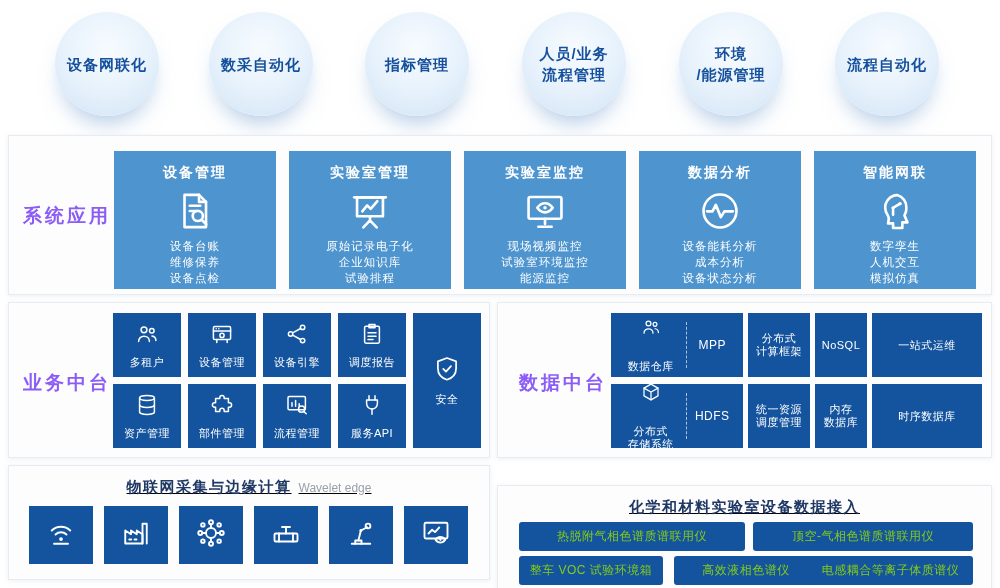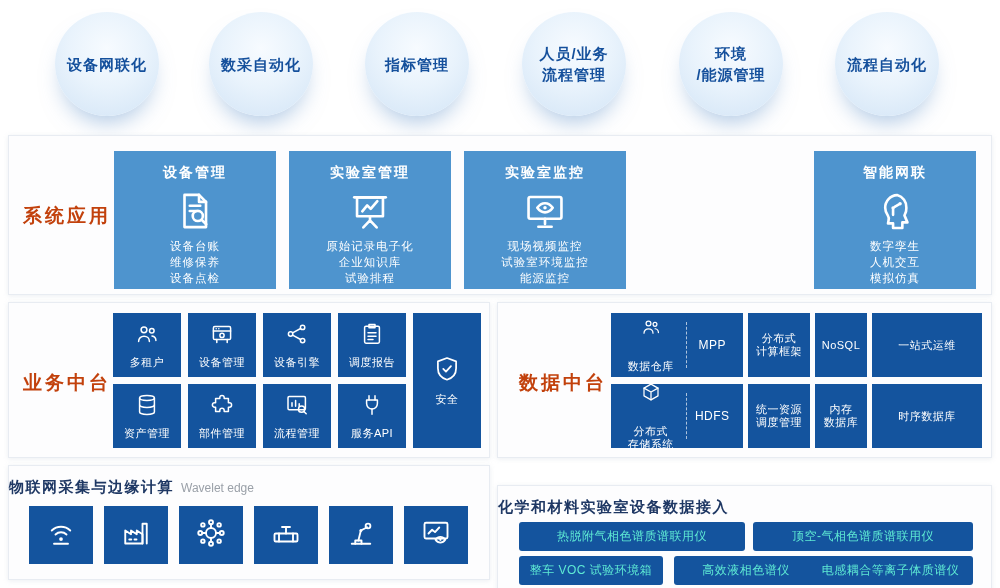--- a/index.html
+++ b/index.html
@@ -20,21 +20,21 @@
     display:flex; align-items:center; justify-content:center;
   }
   .circle-label { color:#15509C; font-weight:bold; font-size:15px; text-align:center; line-height:1.4; letter-spacing:1px; }
 
   
   .panel {
     position:absolute; background:#fdfdfe;
     border:1px solid #e8ecf2;
     box-shadow: 0 1px 5px rgba(150,165,185,.18);
   }
-  .section-label { position:absolute; color:#c2410c; font-weight:bold; font-size:19px; letter-spacing:3px; }
+  .section-label { position:absolute; color:#8b5cf6; font-weight:bold; font-size:19px; letter-spacing:3px; }
 
   
   .app-card {
     position:absolute; top:15px; width:162px; height:138px;
     background:#4E94CE; color:#fff; text-align:center;
   }
   .app-card-title { font-size:14px; font-weight:bold; margin-top:13px; letter-spacing:2px; }
   .app-card-icon { height:48px; margin-top:5px; display:flex; align-items:center; justify-content:center; }
   .app-card-lines { font-size:11.5px; line-height:16px; margin-top:3px; letter-spacing:1px; }
 
@@ -46,33 +46,33 @@
   }
   .tile-label { font-size:11px; line-height:13px; letter-spacing:.5px; }
 
   
   .combo { flex-direction:row; gap:0; padding:0 5px; }
   .combo-left { flex:1.35; display:flex; flex-direction:column; align-items:center; justify-content:center; gap:19px; }
   .combo-divider { width:0; height:46px; border-left:1px dashed rgba(255,255,255,.65); }
   .combo-tag { flex:1; font-size:12px; letter-spacing:.5px; }
 
   
-  .panel-title-row { position:absolute; top:12px; left:0; right:0; text-align:left; }
+  .panel-title-row { position:absolute; top:12px; left:0; right:0; text-align:center;text-decoration:underline; }
   .panel-title { font-size:15px; font-weight:bold; color:#1F3864; letter-spacing:1.5px; }
   .panel-subtitle { font-size:12px; color:#9AA0A8; margin-left:7px; }
 
   
   .iot-tile {
     position:absolute; top:40px; width:64px; height:58px; background:#14549E;
     display:flex; align-items:center; justify-content:center;
   }
 
   
   .btn {
-    position:absolute; height:29px; background:#14549E; color:#5eead4;
+    position:absolute; height:29px; background:#14549E; color:#84cc16;
     font-size:12px; letter-spacing:.5px; border-radius:3px;
     display:flex; align-items:center; justify-content:center;
   }
 
   
   svg { fill:none; stroke:#fff; stroke-width:1.5; stroke-linecap:round; stroke-linejoin:round; }
   svg .f { fill:#fff; stroke:none; }
 </style>
 </head>
 <body>
@@ -142,20 +142,32 @@
             <path d="M7.6 10.2c0 0 1.8-2.6 4.4-2.6s4.4 2.6 4.4 2.6-1.8 2.6-4.4 2.6-4.4-2.6-4.4-2.6z"></path>
             <circle class="f" cx="12" cy="10.2" r="1"></circle>
             <path d="M12 16.4v3M8.2 21h7.6"></path>
           </svg>
       </div>
       <div class="app-card-lines pre">现场视频监控
 试验室环境监控
 能源监控</div>
     </div>
 
+    <div class="app-card" style="left:630px">
+      <div class="app-card-title">数据分析</div>
+      <div class="app-card-icon">
+        <svg width="42" height="42" viewBox="0 0 24 24">
+            <circle cx="12" cy="12" r="9.4"></circle>
+            <path d="M4.6 12.2h3.1l1.9-3.7 2.9 7 2-3.3h4.9"></path>
+          </svg>
+      </div>
+      <div class="app-card-lines pre">设备能耗分析
+成本分析
+设备状态分析</div>
+    </div>
 
     <div class="app-card" style="left:805px">
       <div class="app-card-title">智能网联</div>
       <div class="app-card-icon">
         <svg width="42" height="42" viewBox="0 0 24 24">
             <path d="M13.2 2.9a7.1 7.1 0 0 0-6.8 7.3c0 1.8.6 3.2 1.5 4.4.7 1 .7 1.7.4 2.9l-.3 1.6h2.9v2.6h5.3v-3.2h2.9l-1.7-4c.8-1.3 1.2-2.6 1.1-4.3a7.1 7.1 0 0 0-5.3-7.3z"></path>
             <circle class="f" cx="10.9" cy="10.3" r="1"></circle>
             <circle class="f" cx="14.9" cy="7.8" r="1"></circle>
             <path d="M11.8 9.7l2.2-1.3M10.9 11.3v2.9"></path>
           </svg>

